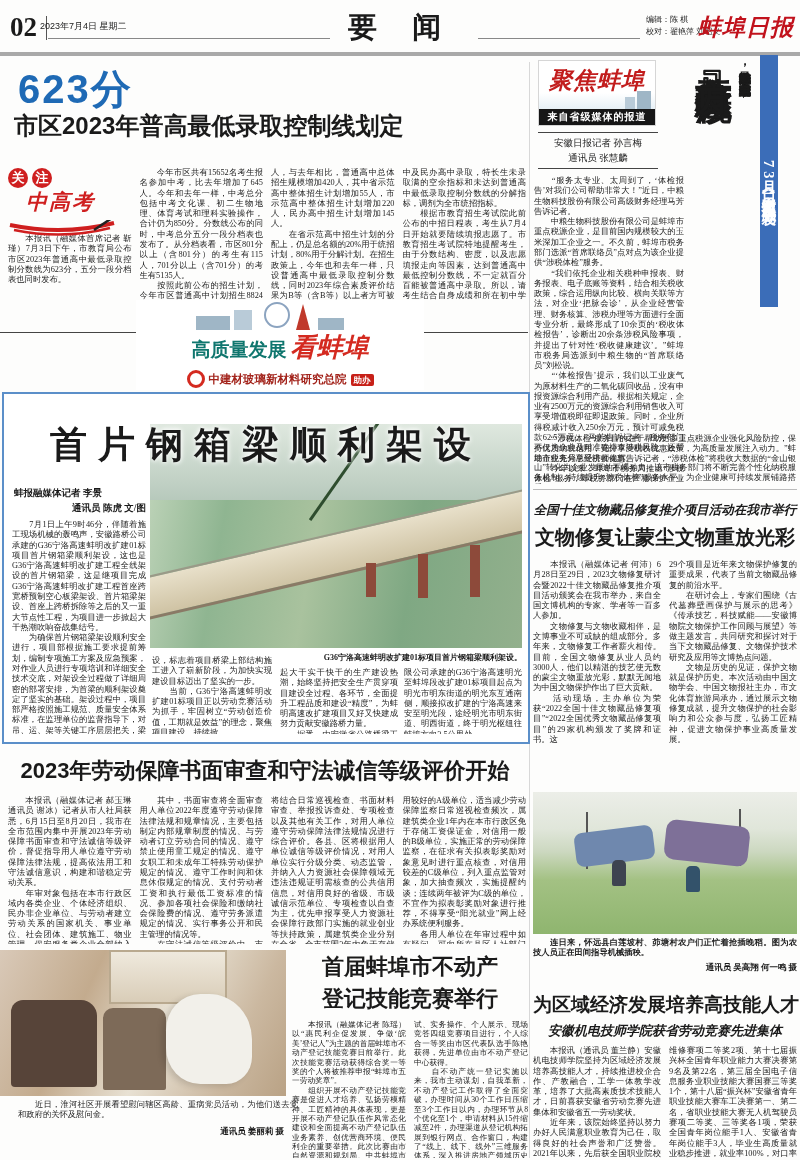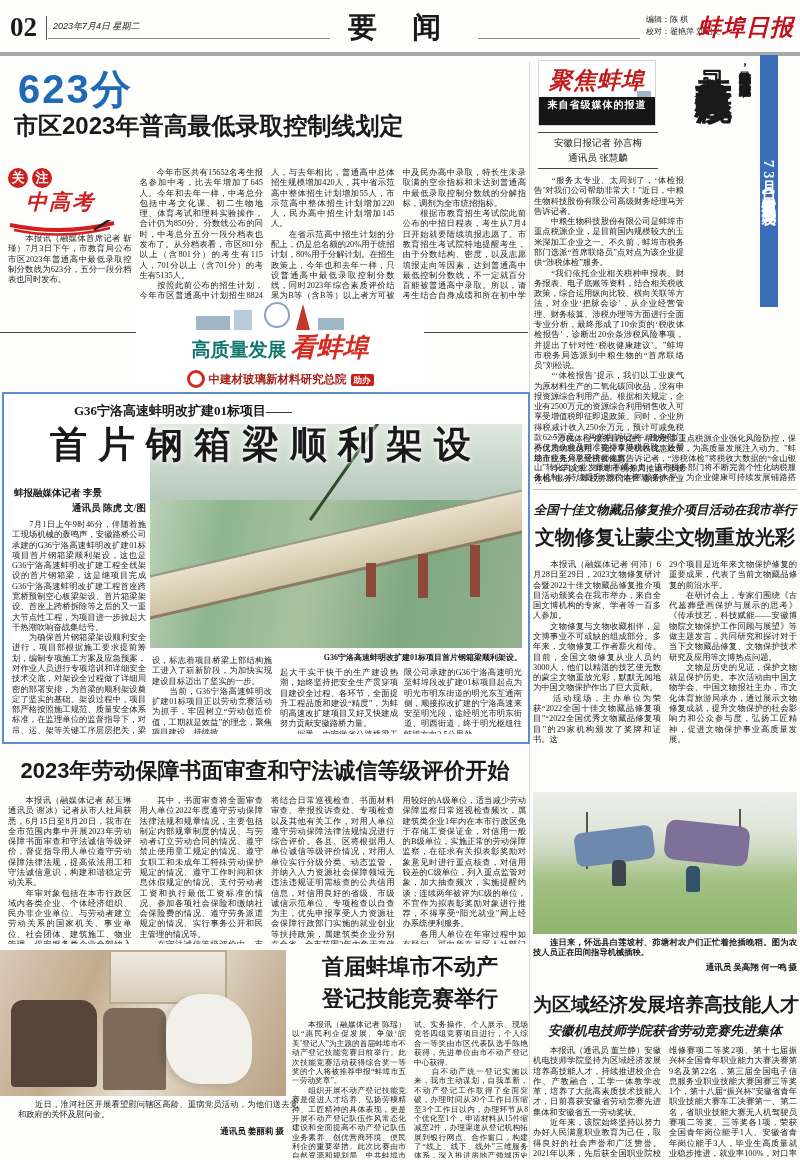--- a/index.html
+++ b/index.html
@@ -38,21 +38,21 @@
   .photo{overflow:hidden;position:absolute;}
   .caption{font-size:8px;font-weight:bold;text-align:right;}
   .credit{font-size:8.5px;font-weight:bold;text-align:right;}
   
   .mid-hl{font-size:22px;font-weight:bold;text-align:center;white-space:nowrap;}
   .sub-hl{font-size:20px;font-weight:bold;text-align:center;white-space:nowrap;}
   .kicker2{font-size:12.5px;font-weight:bold;font-style:italic;text-align:center;white-space:nowrap;}
   
   .focus-badge{background:linear-gradient(#ffffff 50%,#cfe2ee);border:1px solid #d6d6d6;text-align:center;}
   .focus-badge-title{color:#c21d1d;font-size:23px;font-weight:bold;font-style:italic;letter-spacing:1px;padding-top:4px;}
-  .focus-badge-band{position:absolute;left:0;bottom:0;width:100%;height:28px;background:#161616;
+  .focus-badge-band{position:absolute;left:0;bottom:0;width:100%;height:16px;background:#161616;
       color:#fff;font-size:10px;font-weight:bold;line-height:16px;letter-spacing:1px;}
   .focus-byline{border-top:1px solid #444;border-bottom:1px solid #444;font-size:9.5px;line-height:1.55;
       padding:3px 4px;text-align:center;}
   .vtext{writing-mode:vertical-rl;}
   .v-hl{font-size:37px;font-weight:bold;letter-spacing:-1px;}
   .v-sub{font-size:12px;font-weight:bold;}
   .v-note{background:#3b6db8;color:#fff;font-size:14.5px;font-weight:bold;text-align:center;
       padding:8px 0;letter-spacing:2px;}
   
   .bphoto{background:linear-gradient(100deg,#c2d6bc 0%,#8fb591 22%,#a9c29e 45%,#7fa883 70%,#93b08d 100%);}
@@ -73,21 +73,21 @@
   .cp-bag{position:absolute;left:58%;top:30%;width:30%;height:62%;background:#f2f0ea;border-radius:40% 50% 30% 40%;box-shadow:-4px 2px 6px #00000022;}
   .sky-b{position:absolute;bottom:0;background:#9fb6c6;}
 </style>
 </head>
 <body>
 
 <div class="page">
 
   <div class="abs pageno" style="left:10px;top:12px;">02</div>
   <div class="abs" style="left:46px;top:16px;width:1px;height:24px;background:#555;"></div>
-  <div class="abs dateline sans" style="left:53px;top:20px;font-style:italic;">2023年7月4日 星期二</div>
+  <div class="abs dateline sans" style="left:40px;top:20px;">2023年7月4日 星期二</div>
   <div class="abs rule" style="left:48px;top:38px;width:282px;height:1px;"></div>
   <div class="abs section-title" style="left:348px;top:8px;">要 闻</div>
   <div class="abs rule" style="left:478px;top:38px;width:162px;height:1px;"></div>
   <div class="abs staff sans" style="left:646px;top:14px;">
     <div>编辑：陈 棋</div>
     <div>校对：翟艳萍 刘昭义</div>
   </div>
   <div class="abs masthead" style="right:6px;top:12px;">蚌埠日报</div>
   <div class="abs" style="left:0;top:52px;width:800px;height:4px;background:#a9a9a9;"></div>
 
@@ -132,21 +132,20 @@
       <span class="banner-b">看蚌埠</span>
     </div>
     <div style="margin-top:4px;">
       <span class="ring"></span>
       <span class="sponsor">中建材玻璃新材料研究总院</span>
       <span class="sponsor-badge">助办</span>
     </div>
   </div>
 
   <div class="abs bridge-box" style="left:2px;top:392px;width:524px;height:348px;">
-    <div class="abs kicker" style="left:70px;top:8px;">G36宁洛高速蚌明改扩建01标项目——</div>
 
     <div class="photo bphoto" style="left:146px;top:30px;width:372px;height:224px;">
       <div class="bp-water"></div>
       <div class="bp-crane" style="left:52%;top:-6%;"></div>
       <div class="bp-deck"></div>
       <div class="bp-pier" style="left:58%;top:62%;"></div>
       <div class="bp-pier" style="left:72%;top:58%;height:44px;"></div>
       <div class="bp-pier" style="left:86%;top:54%;height:52px;"></div>
     </div>
 

